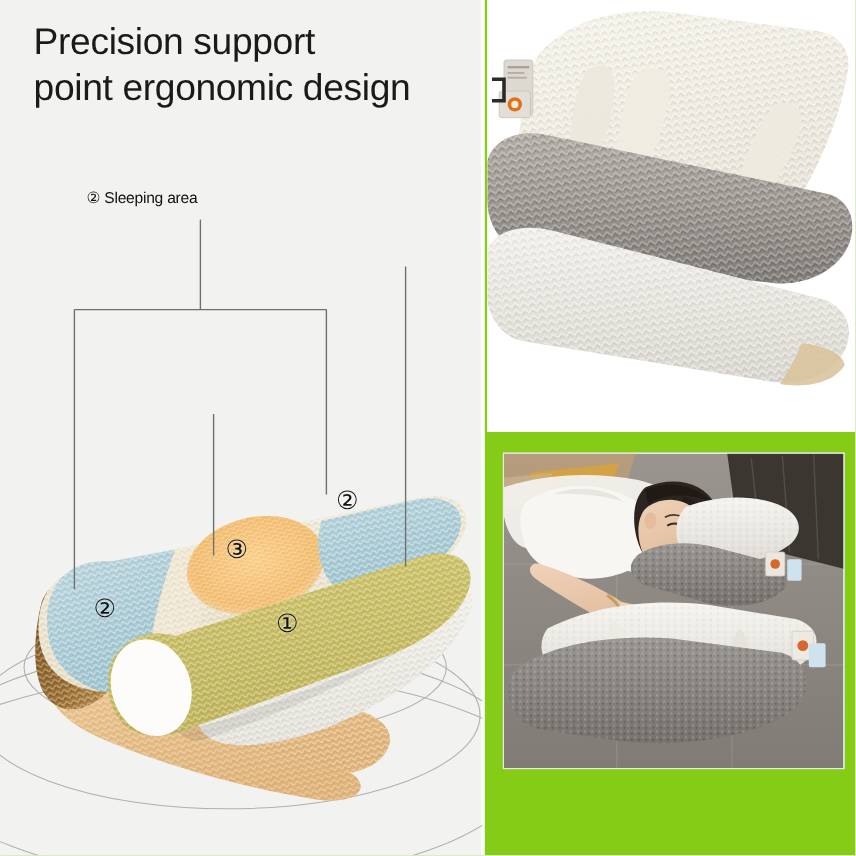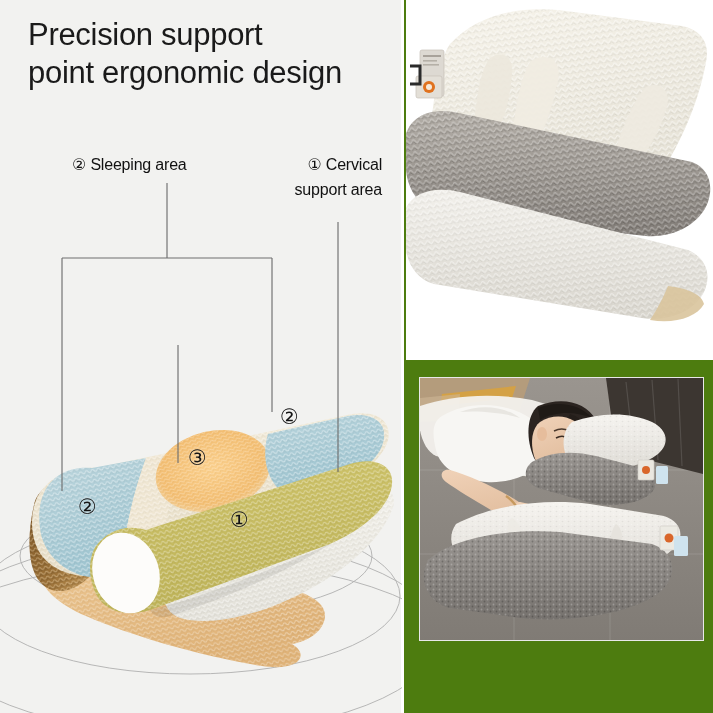--- a/index.html
+++ b/index.html
@@ -2,21 +2,21 @@
 <html><head>
 <meta charset="utf-8">
 <style>
   html,body{margin:0;padding:0;}
   body{
     width:713px;height:713px;
     background:#ffffff;
     font-family:"Liberation Sans","DejaVu Sans",sans-serif;
     overflow:hidden;
   }
-  #stage{position:relative;width:713px;height:713px;overflow:hidden;background:#4d7c0f;}
+  #stage{position:relative;width:713px;height:713px;overflow:hidden;background:#84cc16;}
 
   
   .left-panel{
     position:absolute;left:0;top:0;width:402px;height:713px;
     background:#f2f2f0;
   }
   .panel-divider{
     position:absolute;left:401px;top:0;width:3px;height:713px;
     background:#ffffff;
   }
@@ -25,22 +25,22 @@
   .title{
     position:absolute;left:28px;top:16px;width:400px;
     font-size:31px;line-height:38px;color:#1a1a1a;
     letter-spacing:-0.3px;font-weight:400;
     white-space:pre-line;
     z-index:40;
   }
 
   
   .label{
-    position:absolute;color:#111;font-size:16px;line-height:25px;
-    letter-spacing:-0.2px;z-index:30;white-space:pre-line;text-align:right;
+    position:absolute;color:#111;font-size:13px;line-height:25px;
+    letter-spacing:-0.2px;z-index:30;white-space:pre-line;
   }
   .lbl-sleep{left:72px;top:152px;}
   .lbl-cerv{left:252px;top:152px;width:130px;}
   .lbl-brain{left:112px;top:292px;width:180px;}
 
   
   .lines{position:absolute;left:0;top:0;width:402px;height:713px;z-index:20;}
 
   
   .pillow-wrap{position:absolute;left:0px;top:360px;width:402px;height:353px;z-index:10;}
@@ -86,22 +86,20 @@
 
       <path d="M272,258 L272,412"></path>
 
       <path d="M178,345 L178,463"></path>
 
       <path d="M338,222 L338,472"></path>
     </g>
   </svg>
 
   <div class="label lbl-sleep">② Sleeping area</div>
-  <div class="label lbl-cerv">① Cervical
-support area</div>
 
   <div class="pillow-wrap">
     <svg class="pillow-svg" width="402" height="353" viewBox="0 0 402 353">
       <defs>
 
         <pattern id="knit" width="6" height="5" patternUnits="userSpaceOnUse" patternTransform="rotate(-12)">
           <path d="M0,2.5 q1.5,-2.5 3,0 q1.5,2.5 3,0" stroke="rgba(255,255,255,.55)" stroke-width="1.1" fill="none"></path>
           <path d="M0,4.6 q1.5,-2.5 3,0 q1.5,2.5 3,0" stroke="rgba(0,0,0,.07)" stroke-width="0.8" fill="none"></path>
         </pattern>
         <pattern id="knitdark" width="6" height="5" patternUnits="userSpaceOnUse" patternTransform="rotate(-12)">

